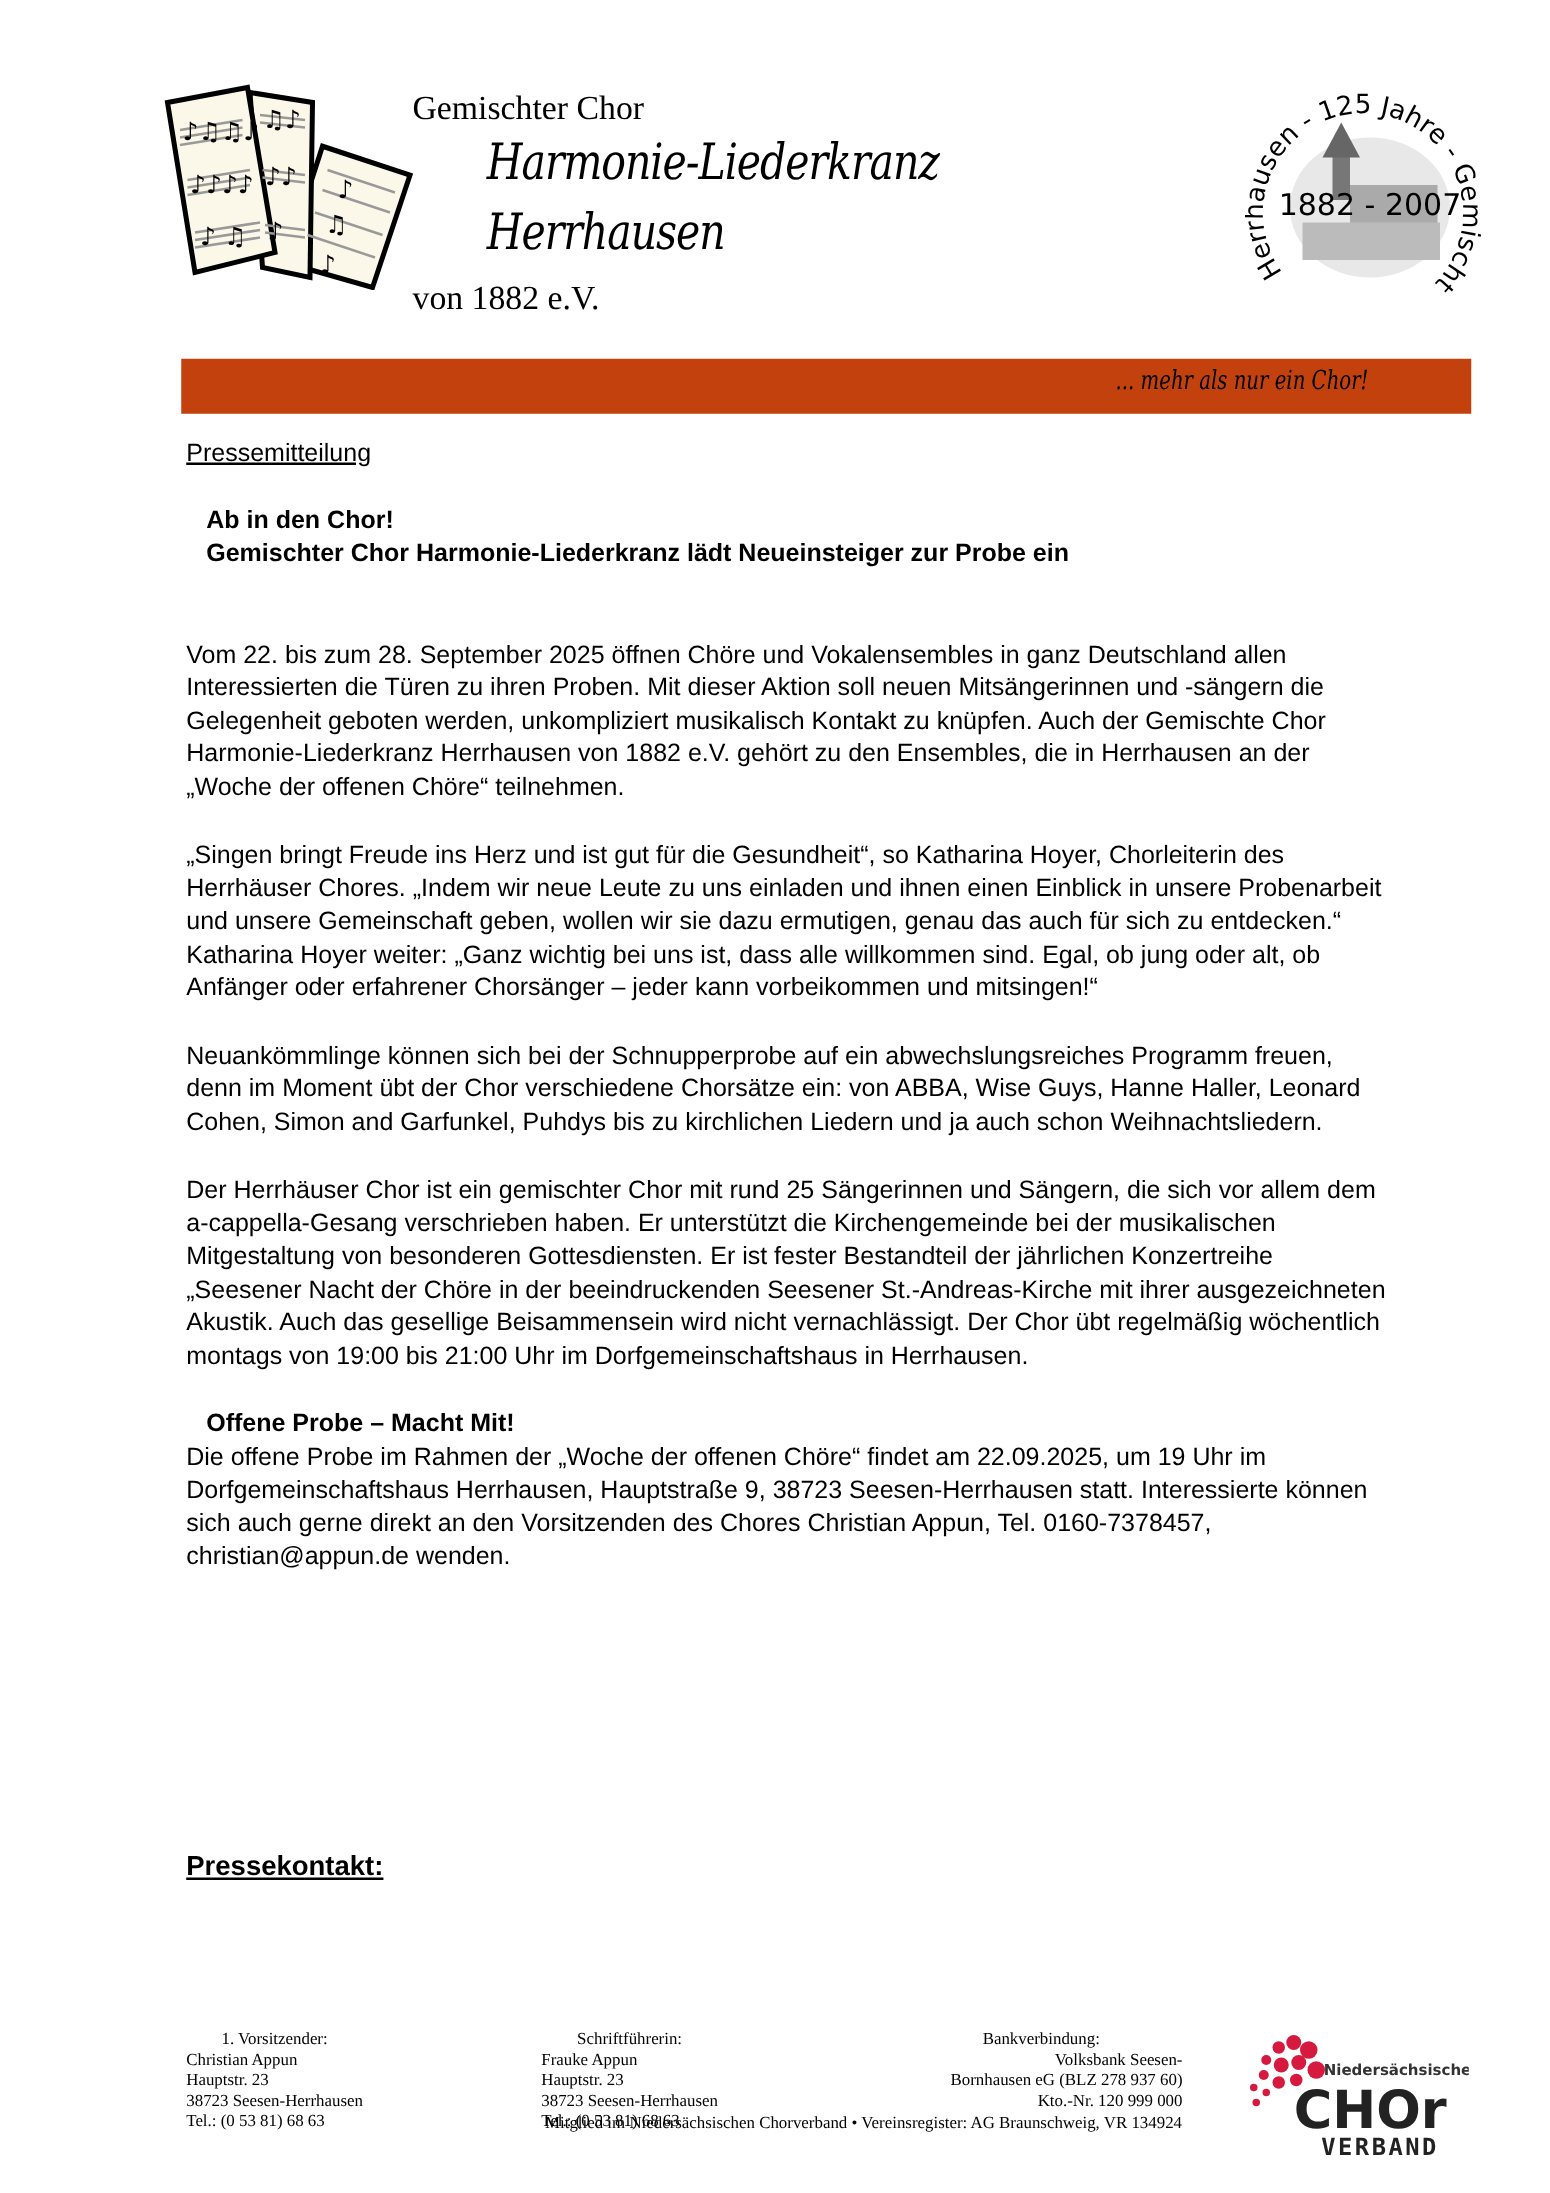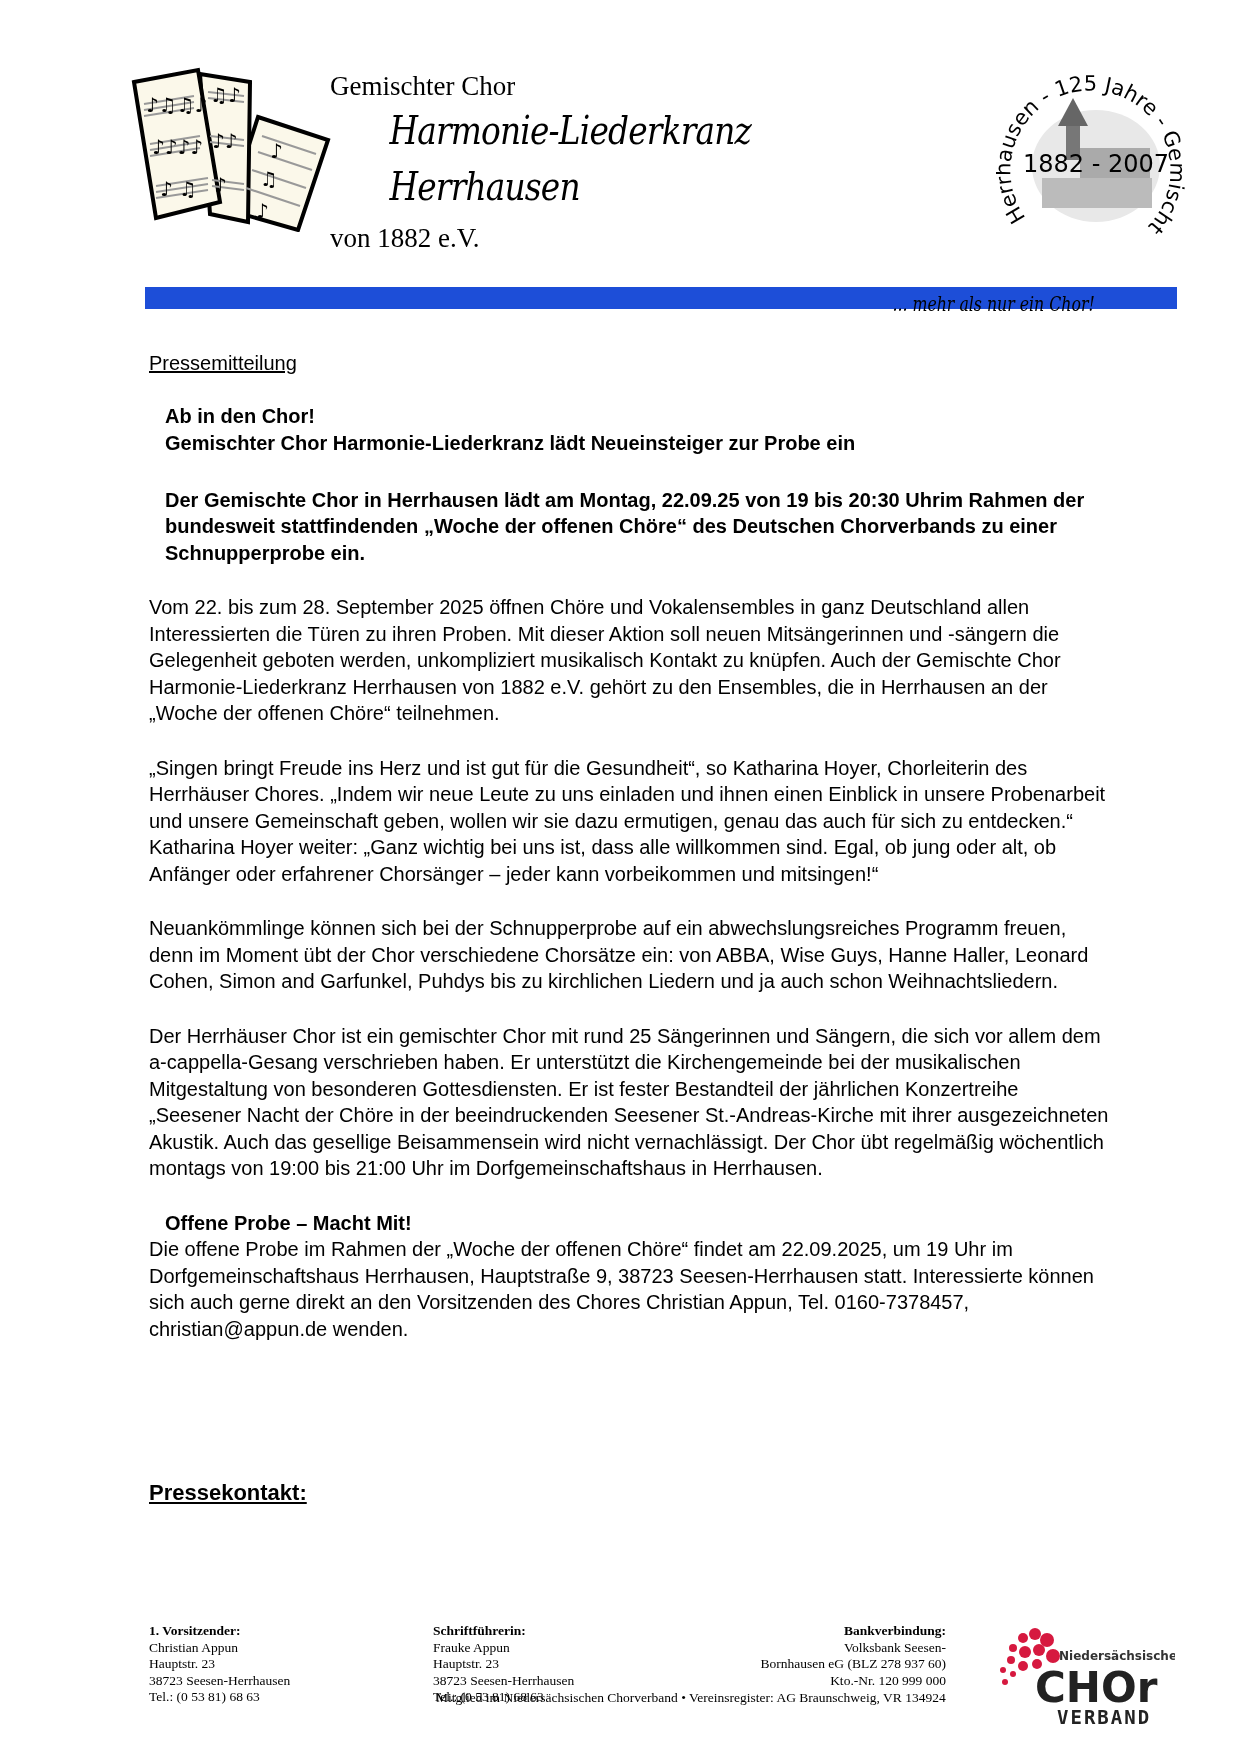--- a/index.html
+++ b/index.html
@@ -10,40 +10,40 @@
 
     
     .logo-sheets { left: 130px; top: 62px; width: 210px; width: 210px; height: 170px; }
     .header-center { left: 330px; top: 70px; width: 660px; }
     .hdr-sub { font-family: "Liberation Serif", serif; font-size: 27px; line-height: 32px; }
     .hdr-title { font-family: "DejaVu Serif", serif; font-style: italic; font-size: 40px; line-height: 56px;
                  letter-spacing: -1px; transform: scaleX(0.82); transform-origin: center; font-weight: normal; }
     .hdr-year { font-family: "Liberation Serif", serif; font-size: 27px; line-height: 32px; margin-top: 8px; }
     .anniv { left: 996px; top: 68px; width: 192px; height: 188px; }
 
-    .tagline-bar { left: 145px; top: 287px; width: 1032px; height: 22px; background: #1d4ed8; }
+    .tagline-bar { left: 145px; top: 287px; width: 1032px; height: 44px; background: #c2410c; }
     .tagline { position: absolute; right: 82px; top: 5px; font-family: "DejaVu Serif", serif; font-style: italic;
                font-size: 21px; transform: scaleX(0.75); transform-origin: right; }
 
     
     .content { left: 149px; top: 350px; width: 960px; font-size: 20px; line-height: 26.5px; }
     .h-underline { font-weight: normal; text-decoration: underline; font-size: 20px; }
     .bold { font-weight: bold; margin-left: 16px; }
     .p { margin-top: 26.5px; }
     .gap-line { height: 26.5px; }
 
     .presse-kontakt { left: 149px; top: 1480px; font-weight: bold; text-decoration: underline; font-size: 22px; }
 
     
     .footer { font-family: "Liberation Serif", serif; font-size: 13.5px; line-height: 16.5px; }
     .f-col1 { left: 149px; top: 1623px; }
     .f-col2 { left: 433px; top: 1623px; }
     .f-col3 { left: 720px; top: 1623px; width: 226px; text-align: right; }
     .f-member { left: 436px; top: 1690px; }
-    .f-bold { font-weight: bold; }
+    .f-bold { font-weight: normal; text-align: center; }
     .verband-logo { left: 995px; top: 1620px; width: 180px; height: 110px; font-weight: bold; }
   </style>
 </head>
 <body>
 
 <div class="abs logo-sheets">
   <svg width="210" height="170" viewBox="0 0 210 170">
     <g stroke="#000" stroke-width="4" fill="#fbf8ea">
       <polygon points="128,55 198,78 168,168 98,148"></polygon>
       <polygon points="70,12 120,20 118,160 80,152"></polygon>
@@ -110,21 +110,20 @@
 <div class="abs tagline-bar">
   <span class="tagline">... mehr als nur ein Chor!</span>
 </div>
 
 <div class="abs content">
   <div class="h-underline">Pressemitteilung</div>
   <div class="gap-line"></div>
   <div class="bold">Ab in den Chor!</div>
   <div class="bold">Gemischter Chor Harmonie-Liederkranz lädt Neueinsteiger zur Probe ein</div>
   <div class="gap-line"></div>
-  <div class="bold p" style="margin-top:4px">Der Gemischte Chor in Herrhausen lädt am Montag, 22.09.25 von 19 bis 20:30 Uhrim Rahmen der bundesweit stattfindenden „Woche der offenen Chöre“ des Deutschen Chorverbands zu einer Schnupperprobe ein.</div>
   <div class="p" style="margin-top:28px">Vom 22. bis zum 28. September 2025 öffnen Chöre und Vokalensembles in ganz Deutschland allen Interessierten die Türen zu ihren Proben. Mit dieser Aktion soll neuen Mitsängerinnen und -sängern die Gelegenheit geboten werden, unkompliziert musikalisch Kontakt zu knüpfen. Auch der Gemischte Chor Harmonie-Liederkranz Herrhausen von 1882 e.V. gehört zu den Ensembles, die in Herrhausen an der „Woche der offenen Chöre“ teilnehmen.</div>
   <div class="p" style="margin-top:28px">„Singen bringt Freude ins Herz und ist gut für die Gesundheit“, so Katharina Hoyer, Chorleiterin des Herrhäuser Chores. „Indem wir neue Leute zu uns einladen und ihnen einen Einblick in unsere Probenarbeit und unsere Gemeinschaft geben, wollen wir sie dazu ermutigen, genau das auch für sich zu entdecken.“ Katharina Hoyer weiter: „Ganz wichtig bei uns ist, dass alle willkommen sind. Egal, ob jung oder alt, ob Anfänger oder erfahrener Chorsänger – jeder kann vorbeikommen und mitsingen!“</div>
   <div class="p" style="margin-top:28px">Neuankömmlinge können sich bei der Schnupperprobe auf ein abwechslungsreiches Programm freuen, denn im Moment übt der Chor verschiedene Chorsätze ein: von ABBA, Wise Guys, Hanne Haller, Leonard Cohen, Simon and Garfunkel, Puhdys bis zu kirchlichen Liedern und ja auch schon Weihnachtsliedern.</div>
   <div class="p" style="margin-top:28px">Der Herrhäuser Chor ist ein gemischter Chor mit rund 25 Sängerinnen und Sängern, die sich vor allem dem a-cappella-Gesang verschrieben haben. Er unterstützt die Kirchengemeinde bei der musikalischen Mitgestaltung von besonderen Gottesdiensten. Er ist fester Bestandteil der jährlichen Konzertreihe „Seesener Nacht der Chöre in der beeindruckenden Seesener St.-Andreas-Kirche mit ihrer ausgezeichneten Akustik. Auch das gesellige Beisammensein wird nicht vernachlässigt. Der Chor übt regelmäßig wöchentlich montags von 19:00 bis 21:00 Uhr im Dorfgemeinschaftshaus in Herrhausen.</div>
   <div class="bold p" style="margin-top:28px">Offene Probe – Macht Mit!</div>
   <div>Die offene Probe im Rahmen der „Woche der offenen Chöre“ findet am 22.09.2025, um 19 Uhr im Dorfgemeinschaftshaus Herrhausen, Hauptstraße 9, 38723 Seesen-Herrhausen statt. Interessierte können sich auch gerne direkt an den Vorsitzenden des Chores Christian Appun, Tel. 0160-7378457, christian@appun.de wenden.</div>
 </div>
 
 <div class="abs presse-kontakt">Pressekontakt:</div>
 

